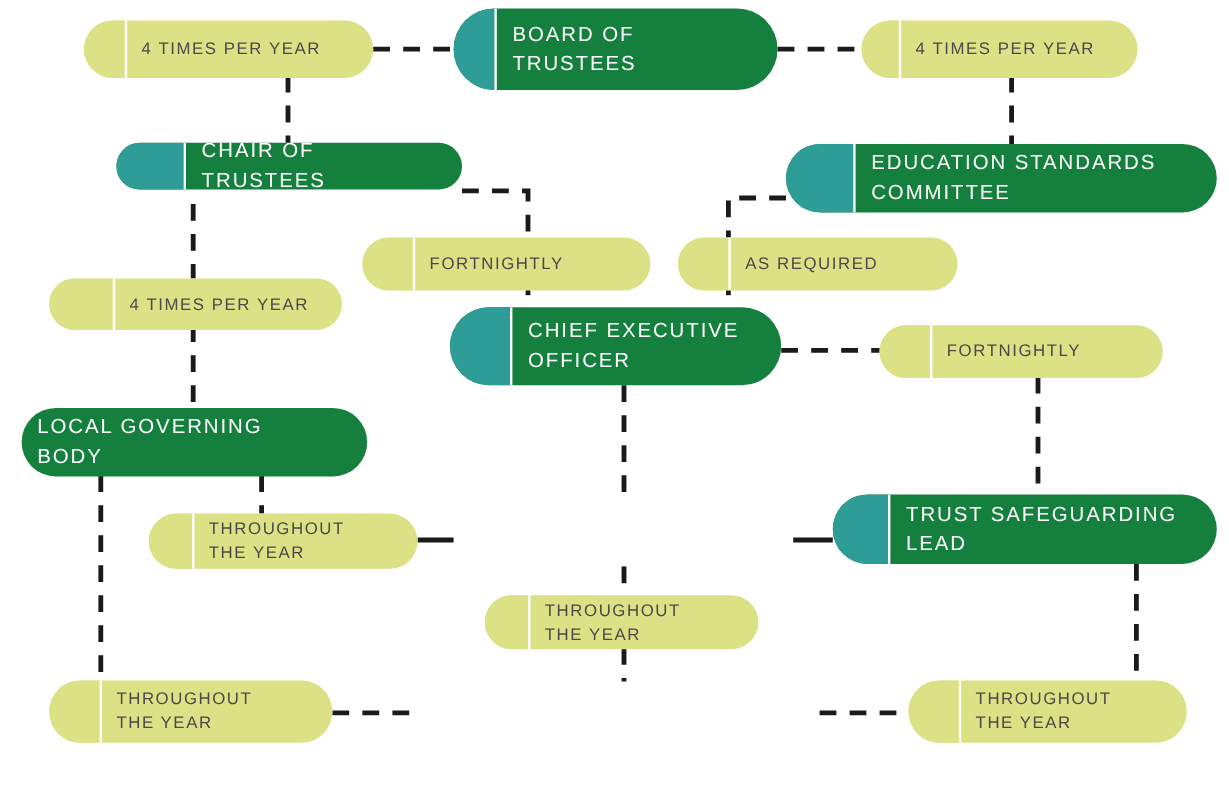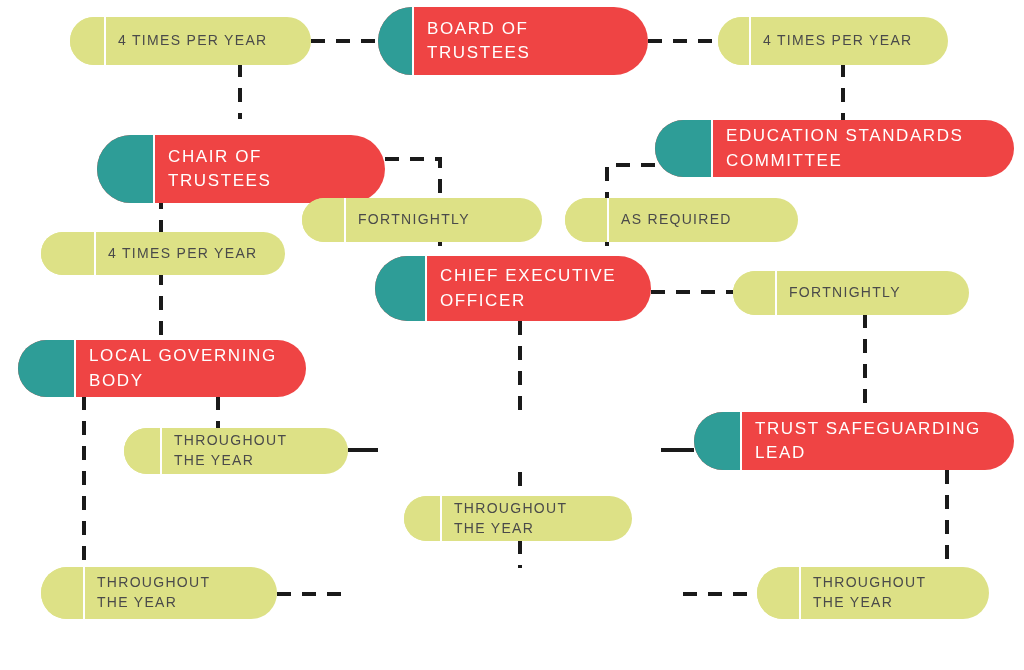--- a/index.html
+++ b/index.html
@@ -57,21 +57,21 @@
     align-self: stretch;
     display: flex;
     flex-direction: column;
     justify-content: center;
     letter-spacing: 1.6px;
     white-space: pre-line;
   }
 
   
   .node.role {
-    background: #ef4444;
+    background: #15803d;
   }
   .node.role .cap { background: #2e9d97; }
   .node.role .label {
     color: #ffffff;
     font-size: 17px;
     line-height: 1.42;
     padding-left: 13px;
     padding-right: 14px;
   }
 
@@ -176,21 +176,21 @@
     <div class="label">BOARD OF
 TRUSTEES</div>
   </div>
 
   <div class="node freq" style="left:718px; top:17px; width:230px; height:48px;">
     <div class="cap" style="width:31px;"></div>
     <div class="divider"></div>
     <div class="label">4 TIMES PER YEAR</div>
   </div>
 
-  <div class="node role" style="left:97px; top:119px; width:288px; height:68px;margin-top:16px;">
+  <div class="node role" style="left:97px; top:119px; width:288px; height:39px;">
     <div class="cap" style="width:56px;"></div>
     <div class="divider"></div>
     <div class="label">CHAIR OF
 TRUSTEES</div>
   </div>
 
   <div class="node role" style="left:655px; top:120px; width:359px; height:57px;">
     <div class="cap" style="width:56px;"></div>
     <div class="divider"></div>
     <div class="label">EDUCATION STANDARDS
@@ -221,21 +221,21 @@
     <div class="label">CHIEF EXECUTIVE
 OFFICER</div>
   </div>
 
   <div class="node freq" style="left:733px; top:271px; width:236px; height:44px;">
     <div class="cap" style="width:42px;"></div>
     <div class="divider"></div>
     <div class="label">FORTNIGHTLY</div>
   </div>
 
-  <div class="node role" style="left:18px; top:340px; width:288px; height:57px;">
+  <div class="node role" style="left:18px; top:340px; width:288px; height:57px;flex-direction:column;">
     <div class="cap" style="width:56px;"></div>
     <div class="divider"></div>
     <div class="label">LOCAL GOVERNING
 BODY</div>
   </div>
 
   <div class="node freq" style="left:124px; top:428px; width:224px; height:46px;">
     <div class="cap" style="width:36px;"></div>
     <div class="divider"></div>
     <div class="label">THROUGHOUT

